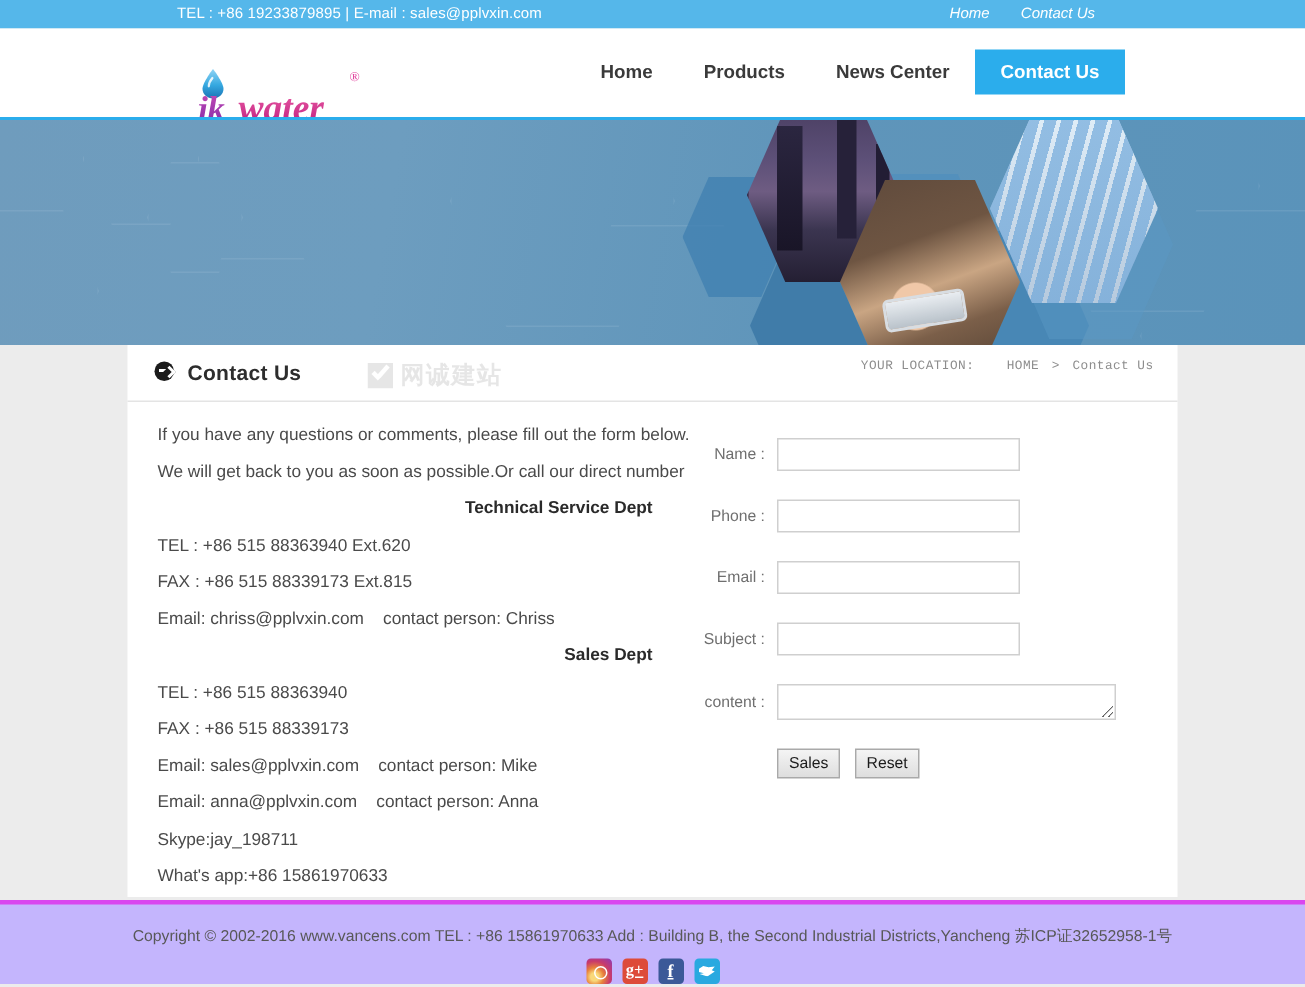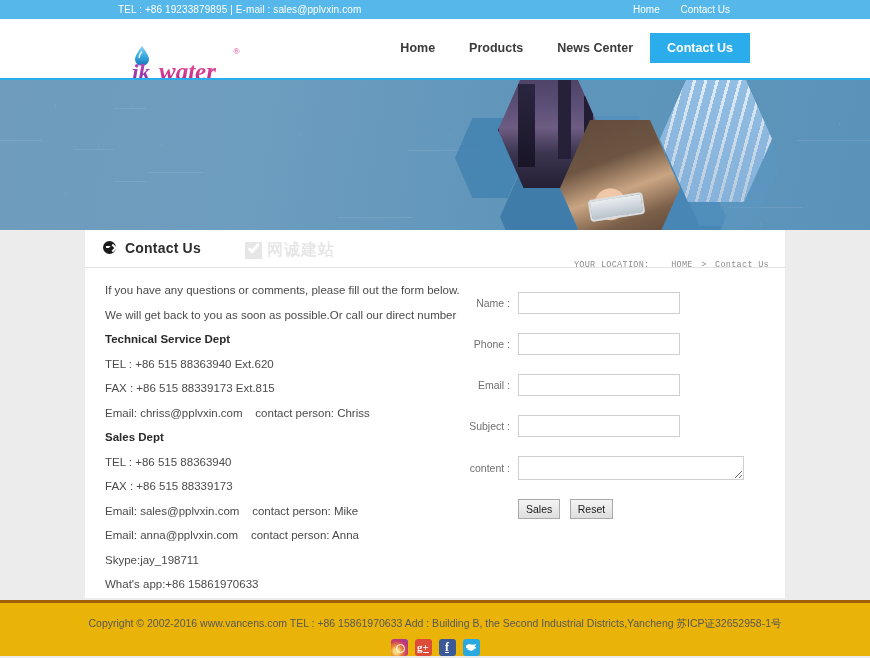--- a/index.html
+++ b/index.html
@@ -21,20 +21,21 @@
     line-height: 19px;
   }
   .topbar-left {
     position: absolute; left: 118px; top: 0;
     letter-spacing: 0.1px;
     white-space: nowrap;
   }
   .topbar-right {
     position: absolute; right: 140px; top: 0;
     white-space: nowrap;
+    font-style: italic;
   }
   .topbar-right a {
     color: #ffffff; text-decoration: none; margin-left: 18px;
     font-size: 10px;
   }
 
   
   .header {
     height: 59px;
     background: #ffffff;
@@ -148,21 +149,21 @@
     border-top:2px solid #fff; border-right:2px solid #fff;
     transform: rotate(45deg);
     z-index:2;
   }
   .panel-title {
     position:absolute; left:40px; top:10px;
     font-size: 14px; font-weight: bold; color:#2d2d2d;
     letter-spacing: .2px;
   }
   .breadcrumb {
-    position:absolute; right:16px; top:30px;
+    position:absolute; right:16px; top:9px;
     font-size:8.5px; color:#8d8d8d;
     font-family:"Liberation Mono", monospace;
     letter-spacing:.3px; white-space:nowrap;
   }
   .breadcrumb .bc-sep { margin:0 3px; }
 
   .watermark {
     position:absolute; left:160px; top:10px;
     display:flex; align-items:center; gap:5px;
     opacity:0.14; pointer-events:none;
@@ -184,21 +185,21 @@
 
   
   .left-col {
     position:absolute; left:20px; top:48px; width:330px;
   }
   .left-col p {
     margin:0 0 0 0; padding:0;
     font-size:11.5px; color:#4a4a4a;
     line-height:24.5px; white-space:nowrap;
   }
-  .left-col p.bold { font-weight:bold; color:#2a2a2a; }
+  .left-col p.bold { font-weight:bold; color:#2a2a2a;text-align:right; }
 
   
   .form-col {
     position:absolute; left:365px; top:62px; width:320px;
   }
   .frow {
     display:flex; align-items:center; margin-bottom:19px;
   }
   .frow label {
     width:60px; text-align:right; margin-right:8px;
@@ -223,22 +224,22 @@
     background: linear-gradient(180deg,#f4f4f4,#dedede);
     border:1px solid #a9a9a9;
     padding:3px 7px; margin-right:5px;
     cursor:pointer;
   }
 
   
   .footer {
     position:relative;
     height: 56px;
-    background:#eab308;
-    border-top: 3px solid #a16207;
+    background:#c4b5fd;
+    border-top: 3px solid #d946ef;
     text-align:center;
   }
   .copyright {
     font-size:10.5px; color:#585858;
     padding-top:14px; white-space:nowrap;
   }
   .socials {
     margin-top:8px;
     display:flex; justify-content:center; gap:7px;
   }

